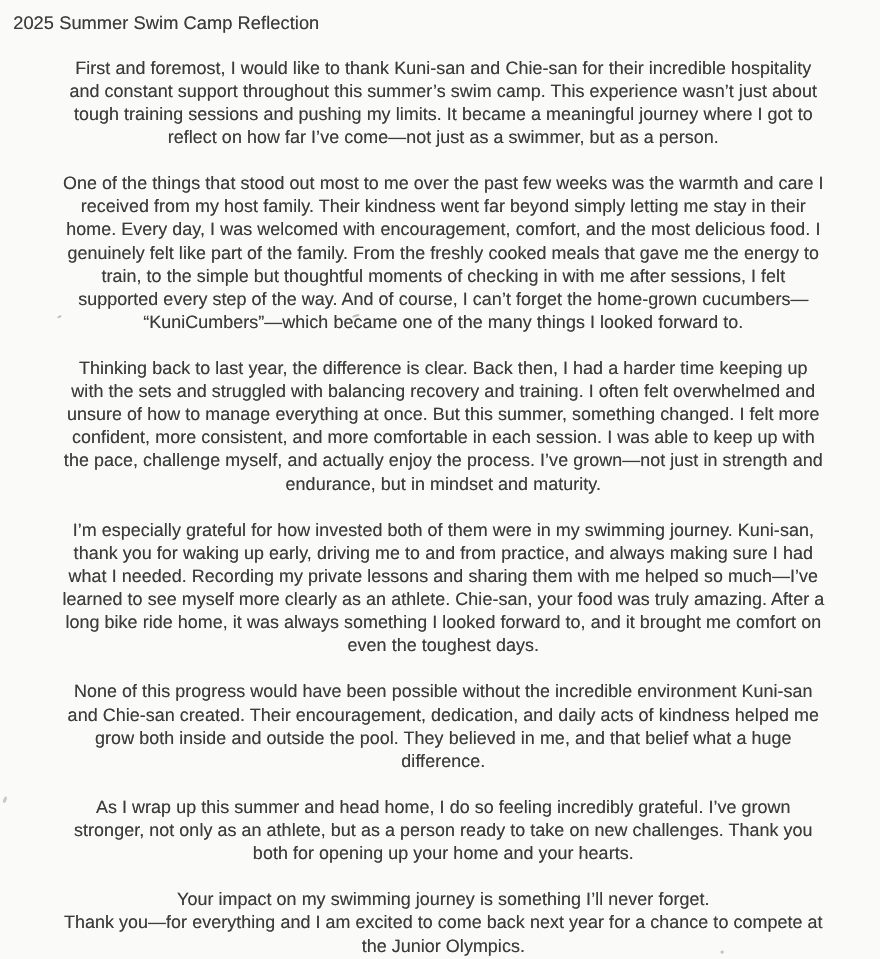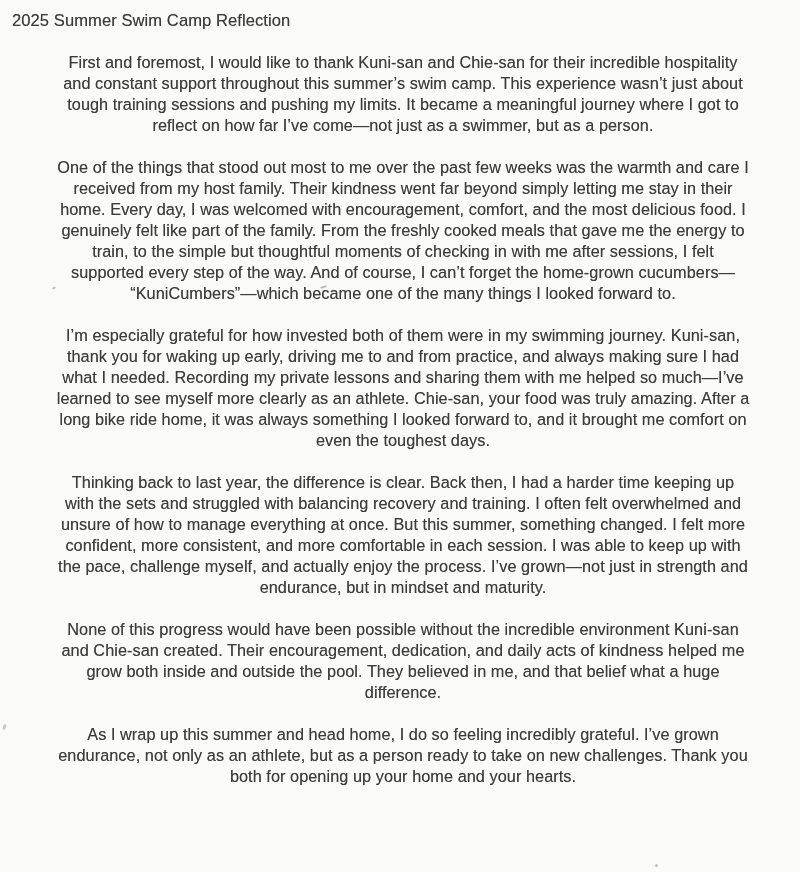--- a/index.html
+++ b/index.html
@@ -59,37 +59,40 @@
 and constant support throughout this summer’s swim camp. This experience wasn’t just about
 tough training sessions and pushing my limits. It became a meaningful journey where I got to
 reflect on how far I’ve come—not just as a swimmer, but as a person.</p>
   <p class="para">One of the things that stood out most to me over the past few weeks was the warmth and care I
 received from my host family. Their kindness went far beyond simply letting me stay in their
 home. Every day, I was welcomed with encouragement, comfort, and the most delicious food. I
 genuinely felt like part of the family. From the freshly cooked meals that gave me the energy to
 train, to the simple but thoughtful moments of checking in with me after sessions, I felt
 supported every step of the way. And of course, I can’t forget the home-grown cucumbers—
 “KuniCumbers”—which became one of the many things I looked forward to.</p>
+  <p class="para">Thinking back to last year, the difference is clear. Back then, I had a harder time keeping up
+with the sets and struggled with balancing recovery and training. I often felt overwhelmed and
+unsure of how to manage everything at once. But this summer, something changed. I felt more
+confident, more consistent, and more comfortable in each session. I was able to keep up with
+the pace, challenge myself, and actually enjoy the process. I’ve grown—not just in strength and
+endurance, but in mindset and maturity.</p>
   <p class="para">I’m especially grateful for how invested both of them were in my swimming journey. Kuni-san,
 thank you for waking up early, driving me to and from practice, and always making sure I had
 what I needed. Recording my private lessons and sharing them with me helped so much—I’ve
 learned to see myself more clearly as an athlete. Chie-san, your food was truly amazing. After a
 long bike ride home, it was always something I looked forward to, and it brought me comfort on
 even the toughest days.</p>
-  <p class="para">Thinking back to last year, the difference is clear. Back then, I had a harder time keeping up
-with the sets and struggled with balancing recovery and training. I often felt overwhelmed and
-unsure of how to manage everything at once. But this summer, something changed. I felt more
-confident, more consistent, and more comfortable in each session. I was able to keep up with
-the pace, challenge myself, and actually enjoy the process. I’ve grown—not just in strength and
-endurance, but in mindset and maturity.</p>
   <p class="para">None of this progress would have been possible without the incredible environment Kuni-san
 and Chie-san created. Their encouragement, dedication, and daily acts of kindness helped me
 grow both inside and outside the pool. They believed in me, and that belief what a huge
 difference.</p>
   <p class="para">As I wrap up this summer and head home, I do so feeling incredibly grateful. I’ve grown
-endurance, not only as an athlete, but as a person ready to take on new challenges. Thank you
+stronger, not only as an athlete, but as a person ready to take on new challenges. Thank you
 both for opening up your home and your hearts.</p>
+  <p class="para">Your impact on my swimming journey is something I’ll never forget.
+Thank you—for everything and I am excited to come back next year for a chance to compete at
+the Junior Olympics.</p>
 </div>
 
 <div class="speck speck-comma"></div>
 <div class="speck speck-tilde"></div>
 <div class="speck speck-c-mark"></div>
 <div class="speck speck-bottom"></div>
 
 </body></html>

